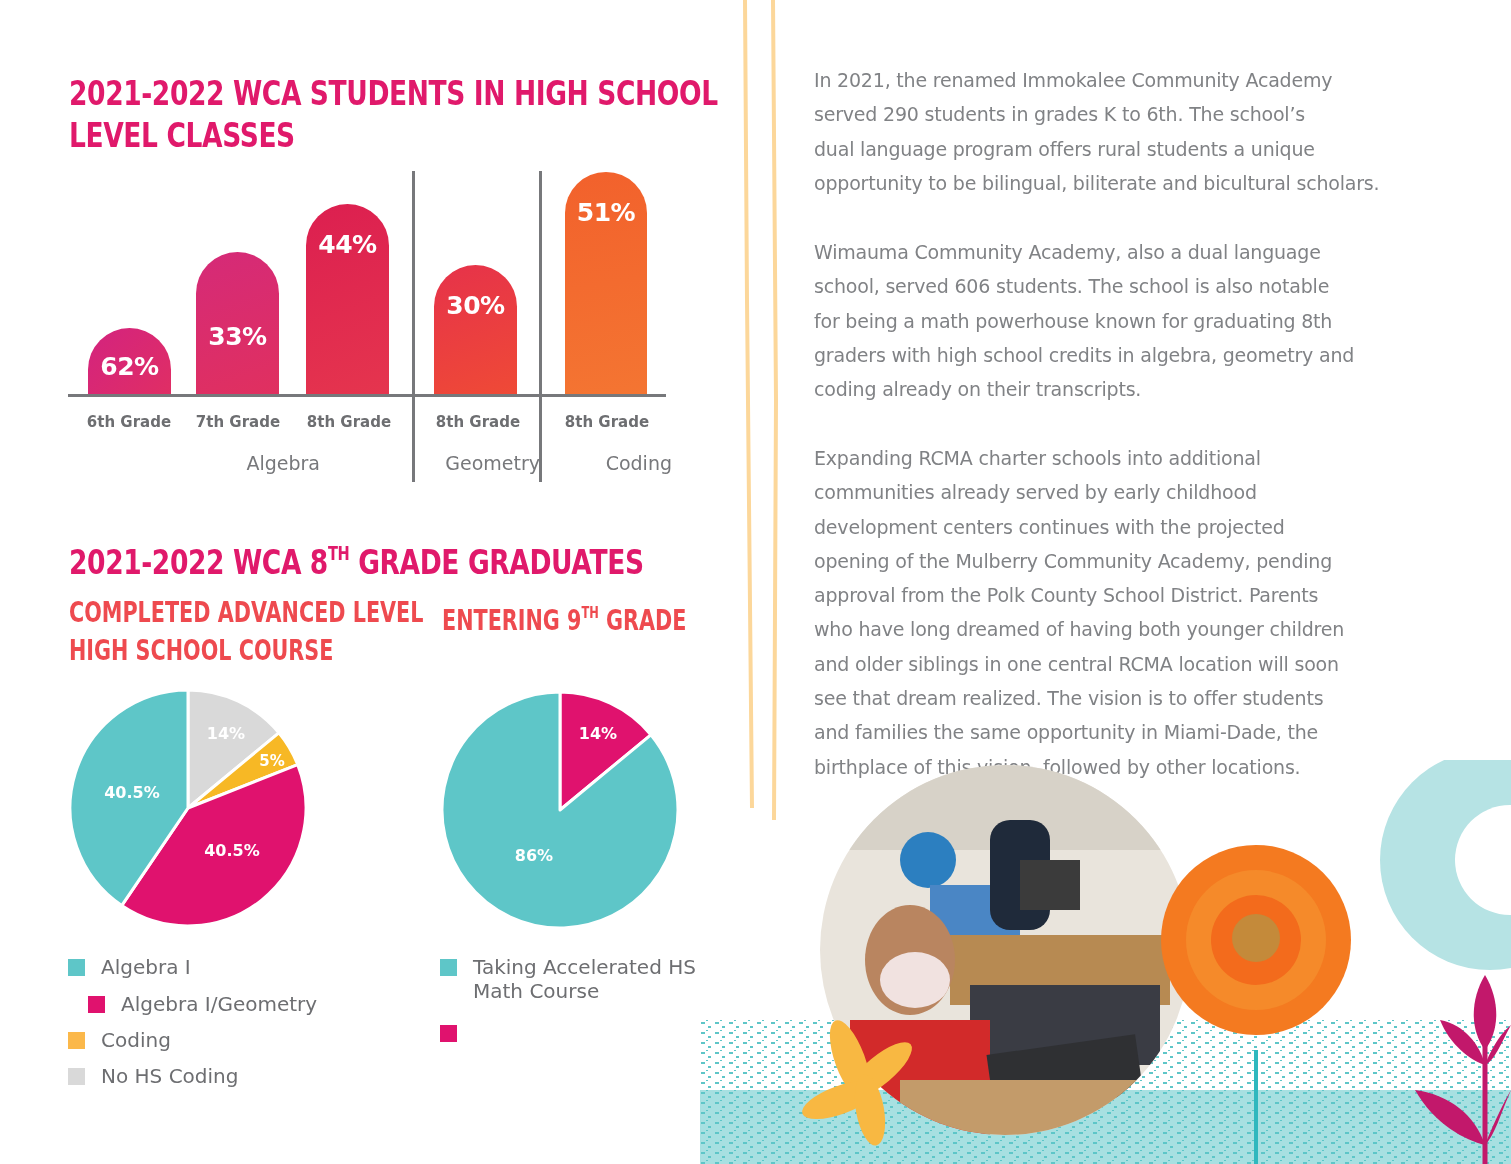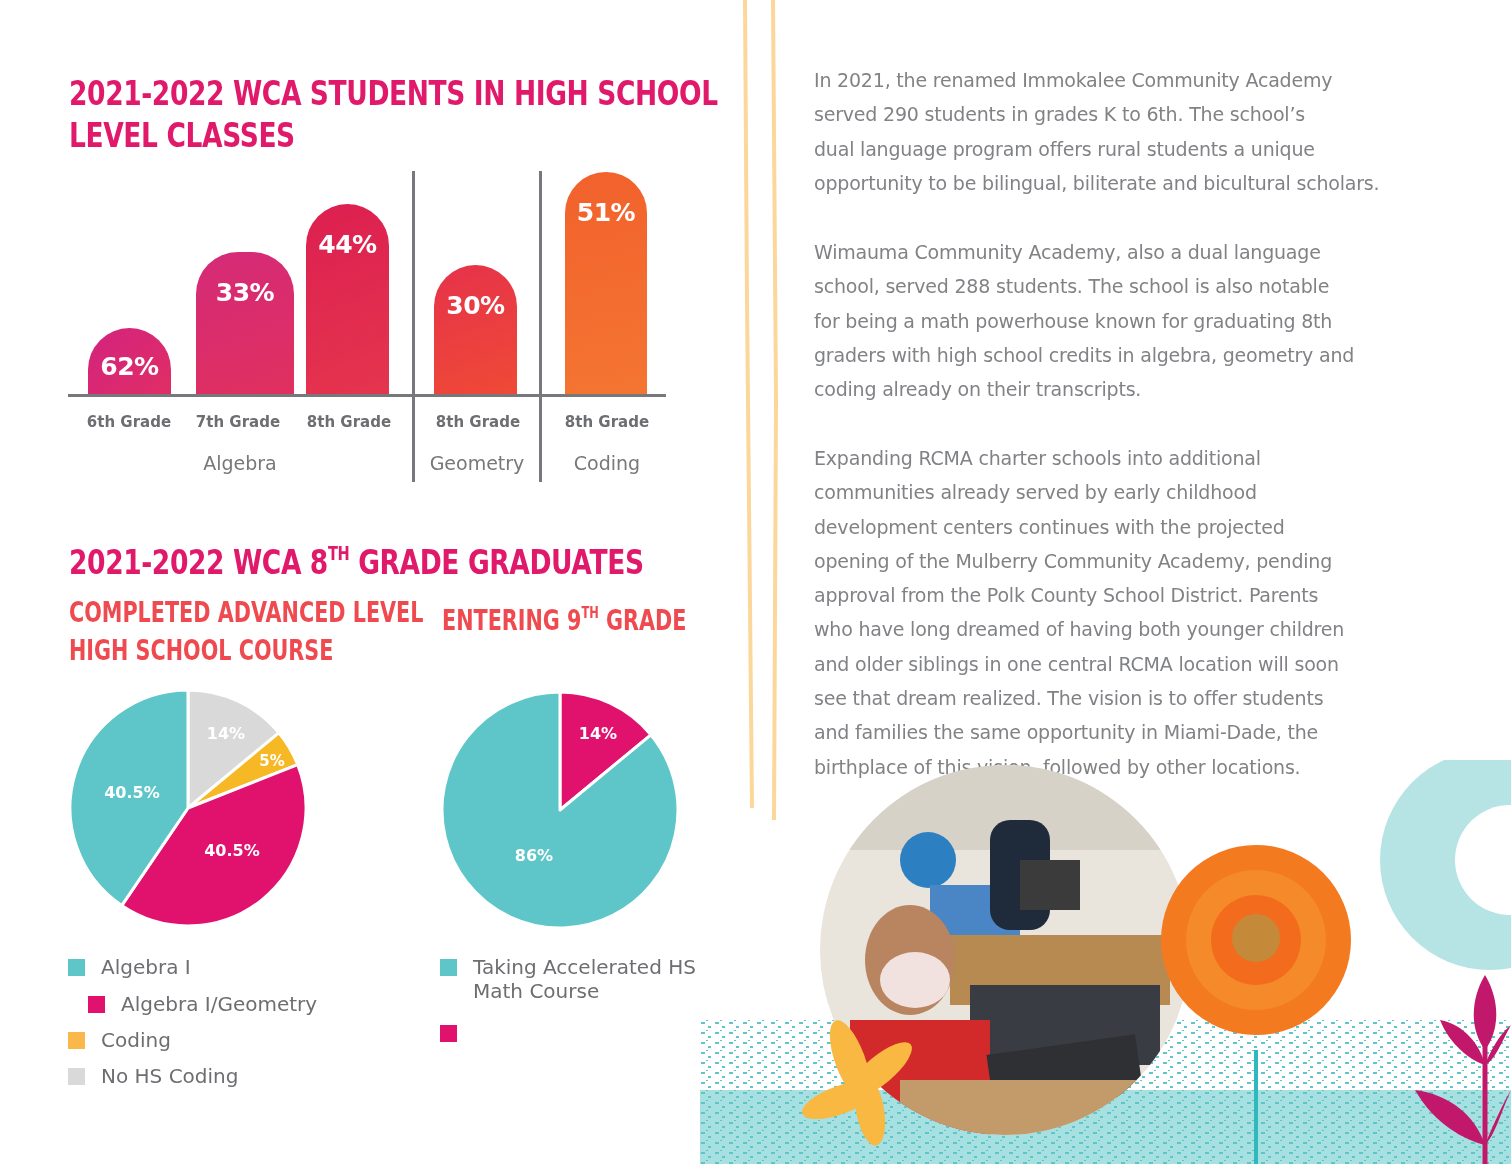--- a/index.html
+++ b/index.html
@@ -54,21 +54,21 @@
       font-weight: bold;
       color: #6d6e71;
       text-align: center;
       width: 120px;
       font-family: "DejaVu Sans", sans-serif;
     }
     .group-label {
       position: absolute;
       font-size: 19px;
       color: #77787b;
-      text-align: center;
+      text-align: right;
       font-family: "DejaVu Sans", sans-serif;
     }
 
     
     .legend-item { position: absolute; display: flex; align-items: flex-start; }
     .swatch { width: 17px; height: 17px; margin-top: 4px; flex: none; }
     .legend-text {
       margin-left: 16px;
       font-size: 20px;
       font-weight: normal;
@@ -107,21 +107,21 @@
   <path d="M43 0 L46 400 L44 820" stroke="#fcd79a" stroke-width="4" fill="none"></path>
 </svg>
 
 <div class="h-title" style="left:69px;top:72px;">2021-2022 WCA STUDENTS IN HIGH SCHOOL</div>
 <div class="h-title" style="left:69px;top:114px;">LEVEL CLASSES</div>
 
 <div class="abs" style="left:0;top:0;width:720px;height:500px;">
   <div class="bar" style="left:88px;top:328px;width:83px;height:67px;background:linear-gradient(135deg,#d3237f,#e02e64);">
     <span class="bar-val" style="margin-top:24px;">62%</span>
   </div>
-  <div class="bar" style="left:196px;top:252px;width:98px;height:143px;background:linear-gradient(160deg,#d52a78,#e0305f);">
+  <div class="bar" style="left:196px;top:252px;width:83px;height:143px;background:linear-gradient(160deg,#d52a78,#e0305f);align-items:center;">
     <span class="bar-val">33%</span>
   </div>
   <div class="bar" style="left:306px;top:204px;width:83px;height:191px;background:linear-gradient(160deg,#dc1f50,#e5354e);">
     <span class="bar-val">44%</span>
   </div>
   <div class="bar" style="left:434px;top:265px;width:83px;height:130px;background:linear-gradient(160deg,#e6324a,#ef4a36);">
     <span class="bar-val">30%</span>
   </div>
   <div class="bar" style="left:565px;top:172px;width:82px;height:223px;background:linear-gradient(170deg,#f2612c,#f47532);">
     <span class="bar-val">51%</span>
@@ -206,21 +206,21 @@
   <div class="legend-item" style="left:440px;top:1021px;width:270px;">
     <span class="swatch" style="background:#e0126e"></span>
   </div>
 </div>
 
 <div class="para" style="top:63px;">In 2021, the renamed Immokalee Community Academy
 served 290 students in grades K to 6th.  The school’s
 dual language program offers rural students a unique
 opportunity to be bilingual, biliterate and bicultural scholars.</div>
 <div class="para" style="top:235px;">Wimauma Community Academy, also a dual language
-school, served 288 students.  The school is also notable
+school, served 606 students.  The school is also notable
 for being a math powerhouse known for graduating 8th
 graders with high school credits in algebra, geometry and
 coding already on their transcripts.</div>
 <div class="para" style="top:441px;">Expanding RCMA charter schools into additional
 communities already served by early childhood
 development centers continues with the projected
 opening of the Mulberry Community Academy, pending
 approval from the Polk County School District.  Parents
 who have long dreamed of having both younger children
 and older siblings in one central RCMA location will soon

